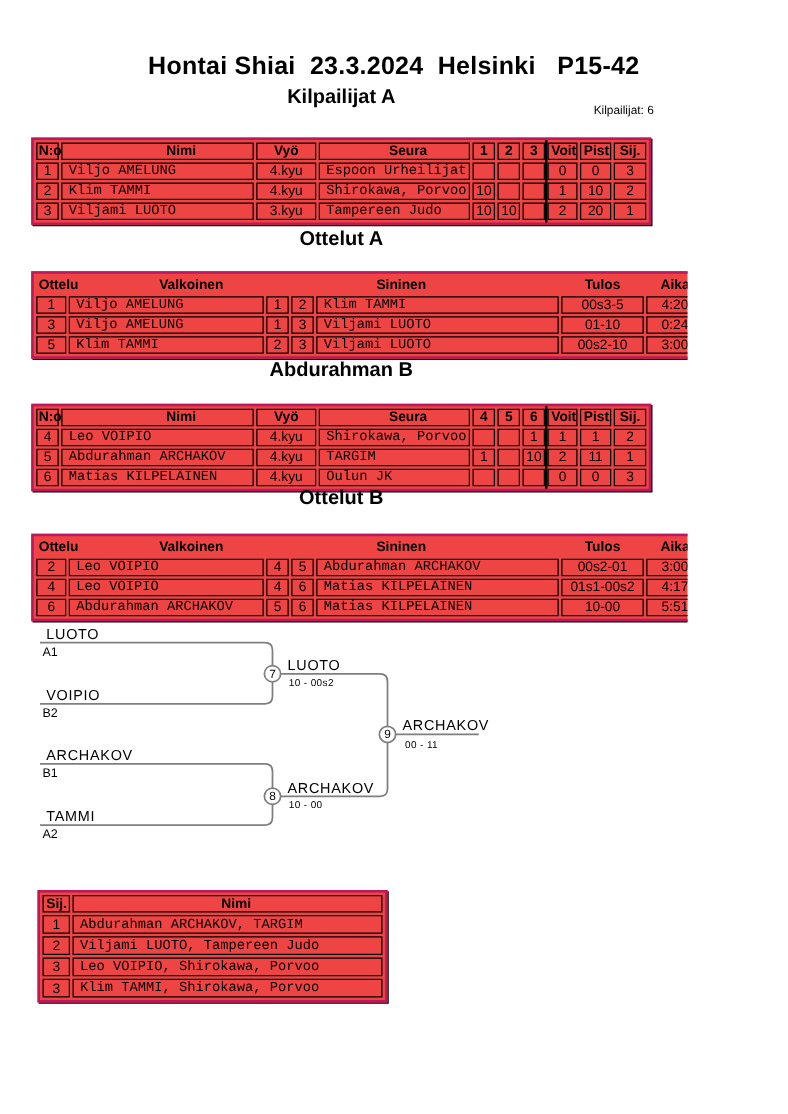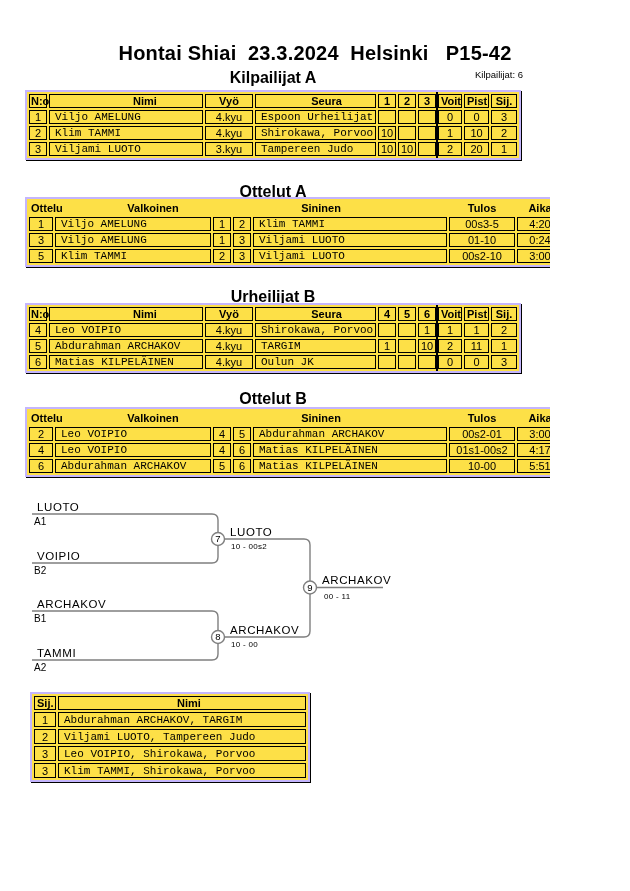--- a/index.html
+++ b/index.html
@@ -1,29 +1,29 @@
 <!DOCTYPE html>
 <html><head>
 <meta charset="utf-8">
 <style>
   html,body{margin:0;padding:0;background:#fff;}
   .page{position:relative;width:550px;height:891px;background:#fff;
         font-family:"Liberation Sans",sans-serif;color:#000;overflow:hidden;}
 
   .main-title{position:absolute;top:42px;left:0;width:630px;text-align:center;
               font-size:20px;font-weight:bold;white-space:pre;letter-spacing:.2px;}
-  .comp-count{position:absolute;top:69px;right:27px;font-size:9.5px;}
+  .comp-count{position:absolute;top:83px;right:27px;font-size:9.5px;}
 
   .sec-title{position:absolute;left:25px;width:496px;text-align:center;
              font-weight:bold;font-size:16px;white-space:pre;}
   #st-ka{top:69px}#st-oa{top:183px}#st-kb{top:288px}#st-ob{top:390px}
   #st-tu{left:30px;width:280px;top:677px;position:absolute;text-align:center;
          font-weight:bold;font-size:12px;}
 
-  .tbl-wrap{position:absolute;border:2px solid #c4b5fd;box-shadow:1px 1px 0 #000;background:#fde047;}
+  .tbl-wrap{position:absolute;border:2px solid #be185d;box-shadow:1px 1px 0 #000;background:#ef4444;margin-top:20px;}
   .w-ka{left:25px;top:90px;width:492px;}
   .w-oa{left:25px;top:197px;width:538px;}
   .w-kb{left:25px;top:303px;width:492px;}
   .w-ob{left:25px;top:407px;width:538px;}
   .w-tu{left:30px;top:692px;width:276px;}
 
   table{border-collapse:separate;border-spacing:2px;table-layout:fixed;width:100%;}
   td,th{border:1px solid #000;box-sizing:border-box;height:14px;
         font-size:11px;line-height:12px;padding:0 2px;
         white-space:nowrap;overflow:hidden;font-weight:normal;}
@@ -169,21 +169,21 @@
         <td class="ce">2</td>
         <td class="ce">3</td>
         <td class="le">Viljami LUOTO</td>
         <td class="ce">00s2-10</td>
         <td class="ce">3:00</td>
       </tr>
     </tbody>
       </table>
   </div>
 
-  <div class="sec-title" id="st-kb">Urheilijat B</div>
+  <div class="sec-title" id="st-kb">Abdurahman B</div>
   <div class="tbl-wrap w-kb">
     <table>
       <colgroup>
           <col style="width:18px">
           <col style="width:154px">
           <col style="width:48px">
           <col style="width:121px">
           <col style="width:18px">
           <col style="width:18px">
           <col style="width:18px">

